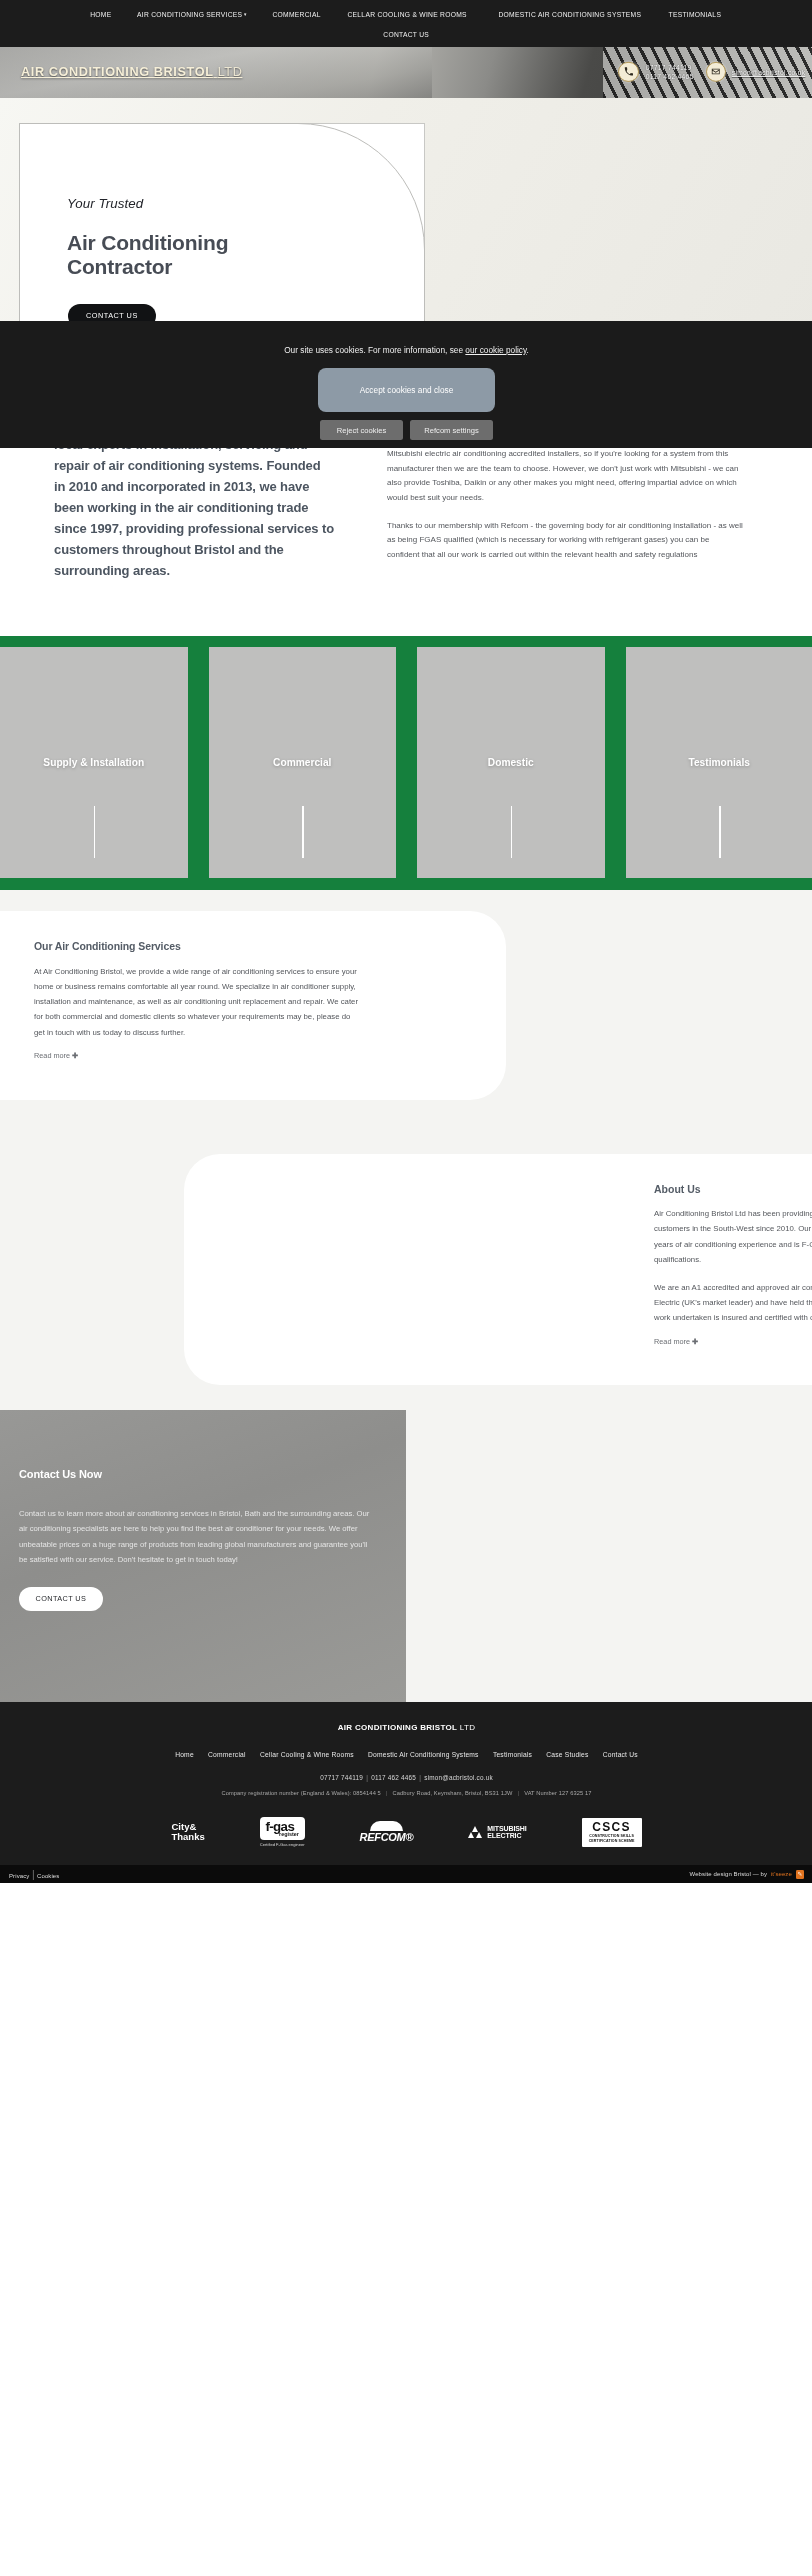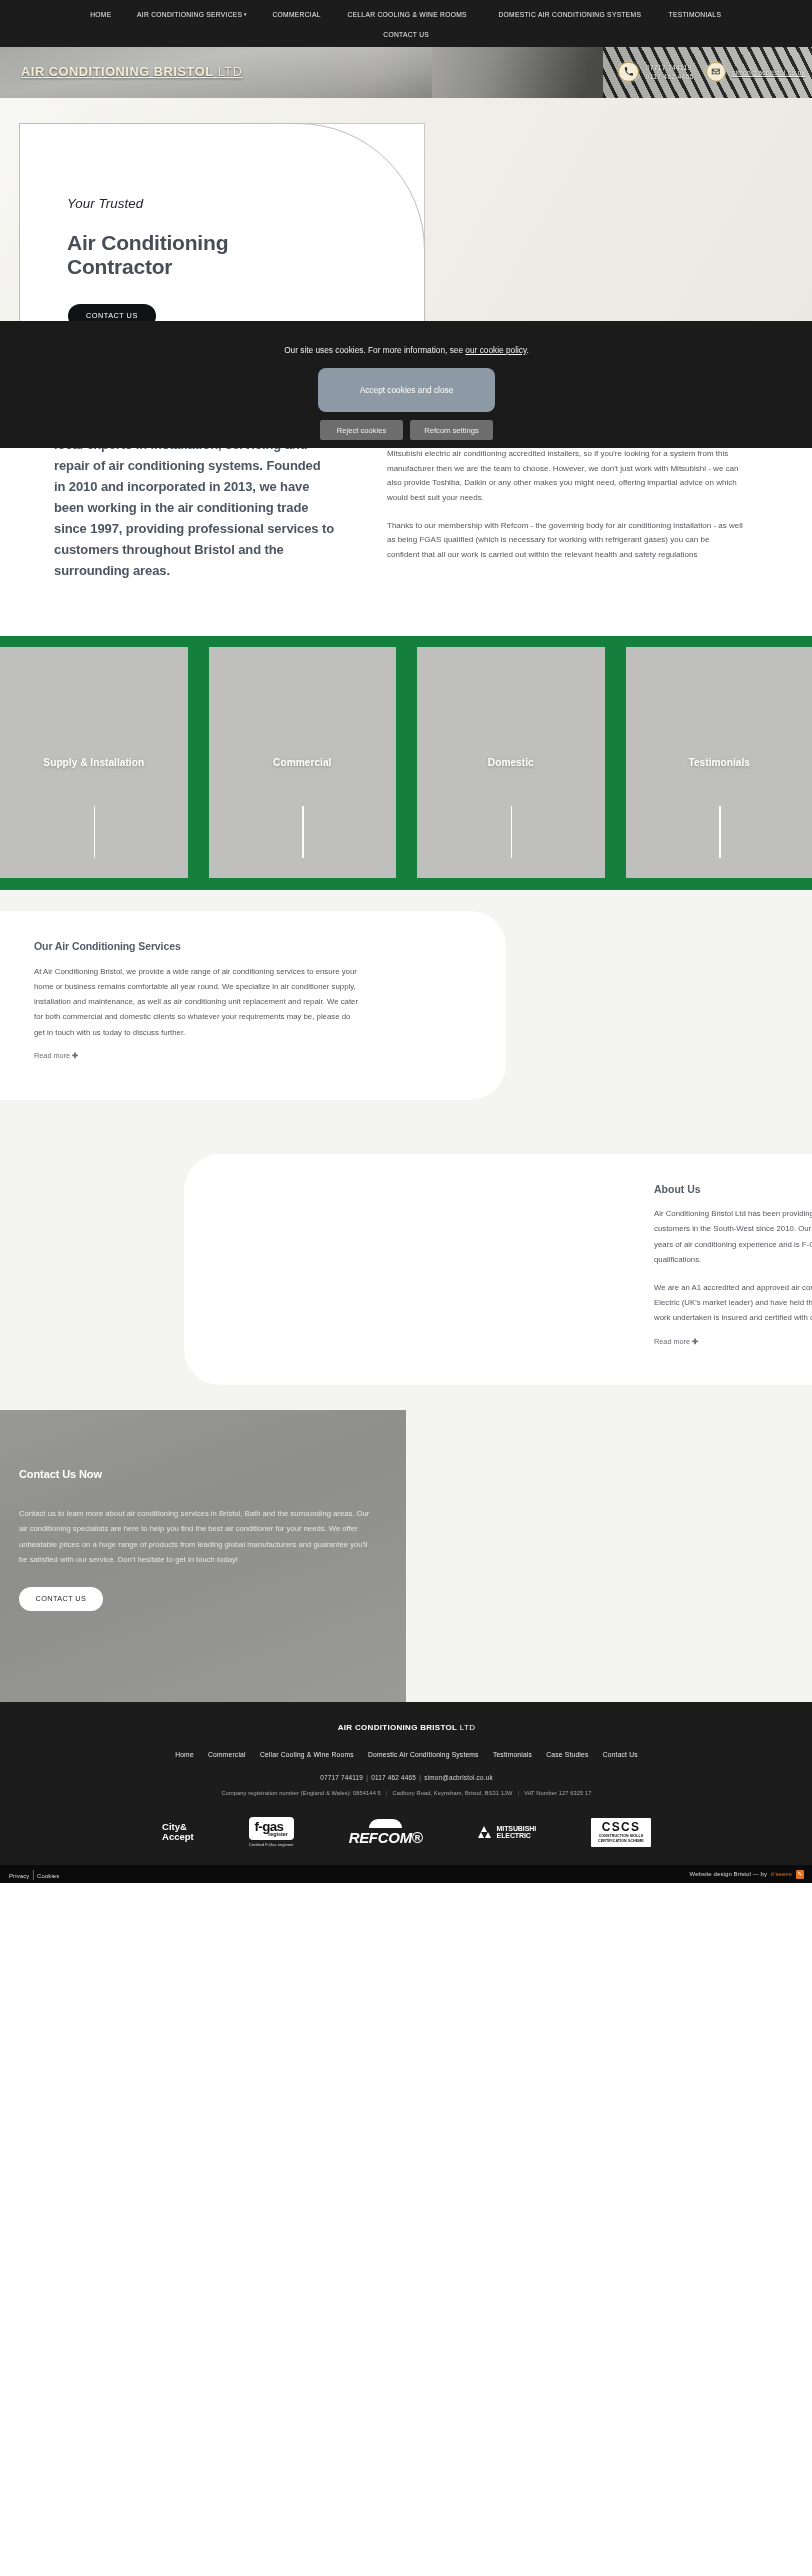--- a/index.html
+++ b/index.html
@@ -335,21 +335,21 @@
   .flogo { display: flex; align-items: center; justify-content: center; height: 36px; }
 
   .lg-cityguilds { color:#fff; font-weight:700; font-size:9.5px; line-height:1.06; text-align:left; }
   .lg-fgas-box {
     background:#fff; color:#111; border-radius:4px;
     padding:3.2px 5.7px 2.5px; text-align:left; line-height:1;
   }
   .lg-fgas-box .fg1 { font-size:13.3px; font-weight:800; letter-spacing:-0.6px; }
   .lg-fgas-box .fg2 { font-size:5.4px; font-weight:700; text-align:right; margin-top:-1.3px; }
   .lg-fgas-cap { color:#dcdcdc; font-size:4.1px; text-align:center; margin-top:2.5px; }
-  .lg-refcom { color:#fff; font-weight:800; font-size:15px; font-style:italic; letter-spacing:-0.3px; }
+  .lg-refcom { color:#fff; font-weight:800; font-size:11px; font-style:italic; letter-spacing:-0.3px; }
   .lg-refcom .dome {
     display:block; width:33px; height:9.5px; margin:0 auto 0.6px;
     background:#fff;
     border-radius:16.5px 16.5px 0 0;
   }
   .lg-mitsu { display:flex; align-items:center; gap:3.8px; }
   .lg-mitsu .tri { position:relative; width:15.2px; height:12.7px; }
   .lg-mitsu .tri i {
     position:absolute; width:0; height:0;
     border-left:3.8px solid transparent; border-right:3.8px solid transparent;
@@ -538,21 +538,21 @@
   </div>
 
   <div class="freg">
     <span>Company registration number (England &amp; Wales): 0854144 5</span><span class="sep">|</span><span>Cadbury Road, Keynsham, Bristol, BS31 1JW</span><span class="sep">|</span><span>VAT Number 127 6325 17</span>
   </div>
 
   <div class="flogos">
     <div class="flogo">
       <div class="lg-cityguilds">
         <div>City&amp;</div>
-        <div>Accept</div>
+        <div>Thanks</div>
       </div>
     </div>
 
     <div class="flogo">
       <div>
         <div class="lg-fgas-box">
           <div class="fg1">f-gas</div>
           <div class="fg2">register</div>
         </div>
         <div class="lg-fgas-cap">Certified F-Gas engineer</div>

